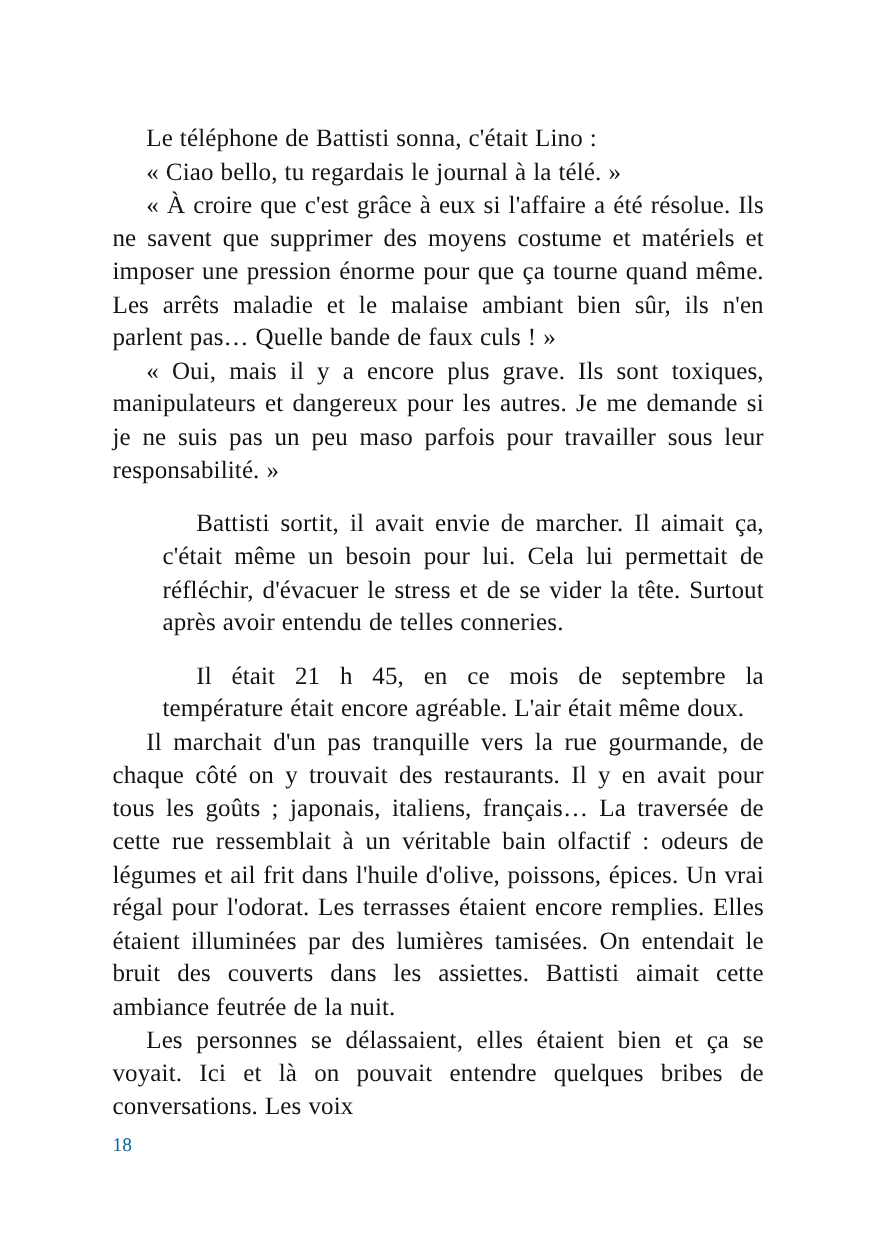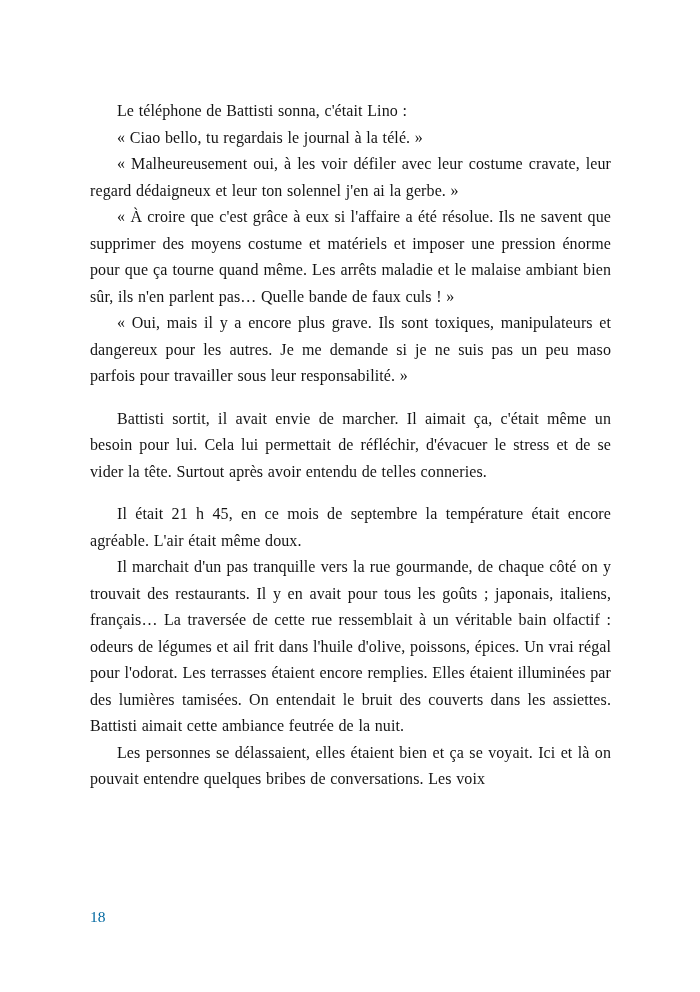--- a/index.html
+++ b/index.html
@@ -20,47 +20,47 @@
     background: #ffffff;
   }
   .text-block {
     position: absolute;
     left: 90px;
     top: 98px;
     width: 521px;
   }
   .text-block p {
     margin: 0;
-    font-size: 16px;
+    font-size: 20px;
     line-height: 26.5px;
     color: #141414;
     text-align: justify;
     text-indent: 27px;
     letter-spacing: 0.1px;
     word-spacing: 0.5px;
   }
   .text-block p.gap-before {
     margin-top: 16px;
+    margin-left: 40px;
   }
   .page-number {
     position: absolute;
     left: 90px;
     top: 908px;
     font-size: 15.5px;
     color: #0369a1;
   }
 </style>
 </head>
 <body>
 
 <div class="page">
   <div class="text-block">
     <p>Le téléphone de Battisti sonna, c'était Lino :</p>
     <p>« Ciao bello, tu regardais le journal à la télé. »</p>
-    <p>« Malheureusement oui, à les voir défiler avec leur costume cravate, leur regard dédaigneux et leur ton solennel j'en ai la gerbe. »</p>
     <p>« À croire que c'est grâce à eux si l'affaire a été résolue. Ils ne savent que supprimer des moyens costume et matériels et imposer une pression énorme pour que ça tourne quand même. Les arrêts maladie et le malaise ambiant bien sûr, ils n'en parlent pas… Quelle bande de faux culs ! »</p>
     <p>« Oui, mais il y a encore plus grave. Ils sont toxiques, manipulateurs et dangereux pour les autres. Je me demande si je ne suis pas un peu maso parfois pour travailler sous leur responsabilité. »</p>
     <p class="gap-before">Battisti sortit, il avait envie de marcher. Il aimait ça, c'était même un besoin pour lui. Cela lui permettait de réfléchir, d'évacuer le stress et de se vider la tête. Surtout après avoir entendu de telles conneries.</p>
     <p class="gap-before">Il était 21 h 45, en ce mois de septembre la température était encore agréable. L'air était même doux.</p>
     <p>Il marchait d'un pas tranquille vers la rue gourmande, de chaque côté on y trouvait des restaurants. Il y en avait pour tous les goûts ; japonais, italiens, français… La traversée de cette rue ressemblait à un véritable bain olfactif : odeurs de légumes et ail frit dans l'huile d'olive, poissons, épices. Un vrai régal pour l'odorat. Les terrasses étaient encore remplies. Elles étaient illuminées par des lumières tamisées. On entendait le bruit des couverts dans les assiettes. Battisti aimait cette ambiance feutrée de la nuit.</p>
     <p>Les personnes se délassaient, elles étaient bien et ça se voyait. Ici et là on pouvait entendre quelques bribes de conversations. Les voix</p>
   </div>
   <div class="page-number">18</div>
 </div>
 

